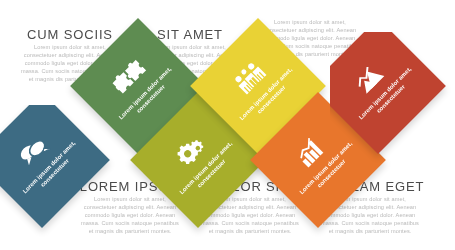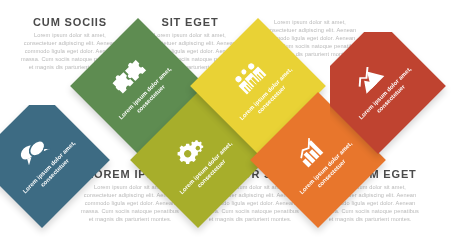--- a/index.html
+++ b/index.html
@@ -21,25 +21,25 @@
     overflow: hidden;
   }
 
   
   .txt-block {
     position: absolute;
     width: 104px;
     text-align: center;
   }
   .txt-title {
-    font-size: 11px;
-    font-weight: bold;
+    font-size: 13px;
+    font-weight: normal;
     letter-spacing: 0.85px;
     color: #4b4b4b;
-    margin: 0 0 4px 0;
+    margin: 12px 0 4px 0;
     line-height: 9px;
     white-space: nowrap;
   }
   .txt-body {
     font-size: 5.6px;
     line-height: 8.1px;
     color: #b9b9b9;
     margin: 0;
     letter-spacing: 0.06px;
     word-spacing: 0.3px;
@@ -90,21 +90,21 @@
 <body>
 
 <div id="stage">
 
   <div class="txt-block" style="left:18px; top:18px;">
     <div class="txt-title">CUM SOCIIS</div>
     <div class="txt-body">Lorem ipsum dolor sit amet, consectetuer adipiscing elit. Aenean commodo ligula eget dolor. Aenean massa. Cum sociis natoque penatibus et magnis dis parturient montes.</div>
   </div>
 
   <div class="txt-block" style="left:138px; top:18px;">
-    <div class="txt-title">SIT EGET</div>
+    <div class="txt-title">SIT AMET</div>
     <div class="txt-body">Lorem ipsum dolor sit amet, consectetuer adipiscing elit. Aenean commodo ligula eget dolor. Aenean massa. Cum sociis natoque penatibus et magnis dis parturient montes.</div>
   </div>
 
   <div class="txt-block" style="left:258px; top:18px;">
     <div class="txt-body">Lorem ipsum dolor sit amet, consectetuer adipiscing elit. Aenean commodo ligula eget dolor. Aenean massa. Cum sociis natoque penatibus et magnis dis parturient montes.</div>
   </div>
 
   <div class="txt-block" style="left:78px; top:170px;">
     <div class="txt-title">LOREM IPSUM</div>
     <div class="txt-body">Lorem ipsum dolor sit amet, consectetuer adipiscing elit. Aenean commodo ligula eget dolor. Aenean massa. Cum sociis natoque penatibus et magnis dis parturient montes.</div>

